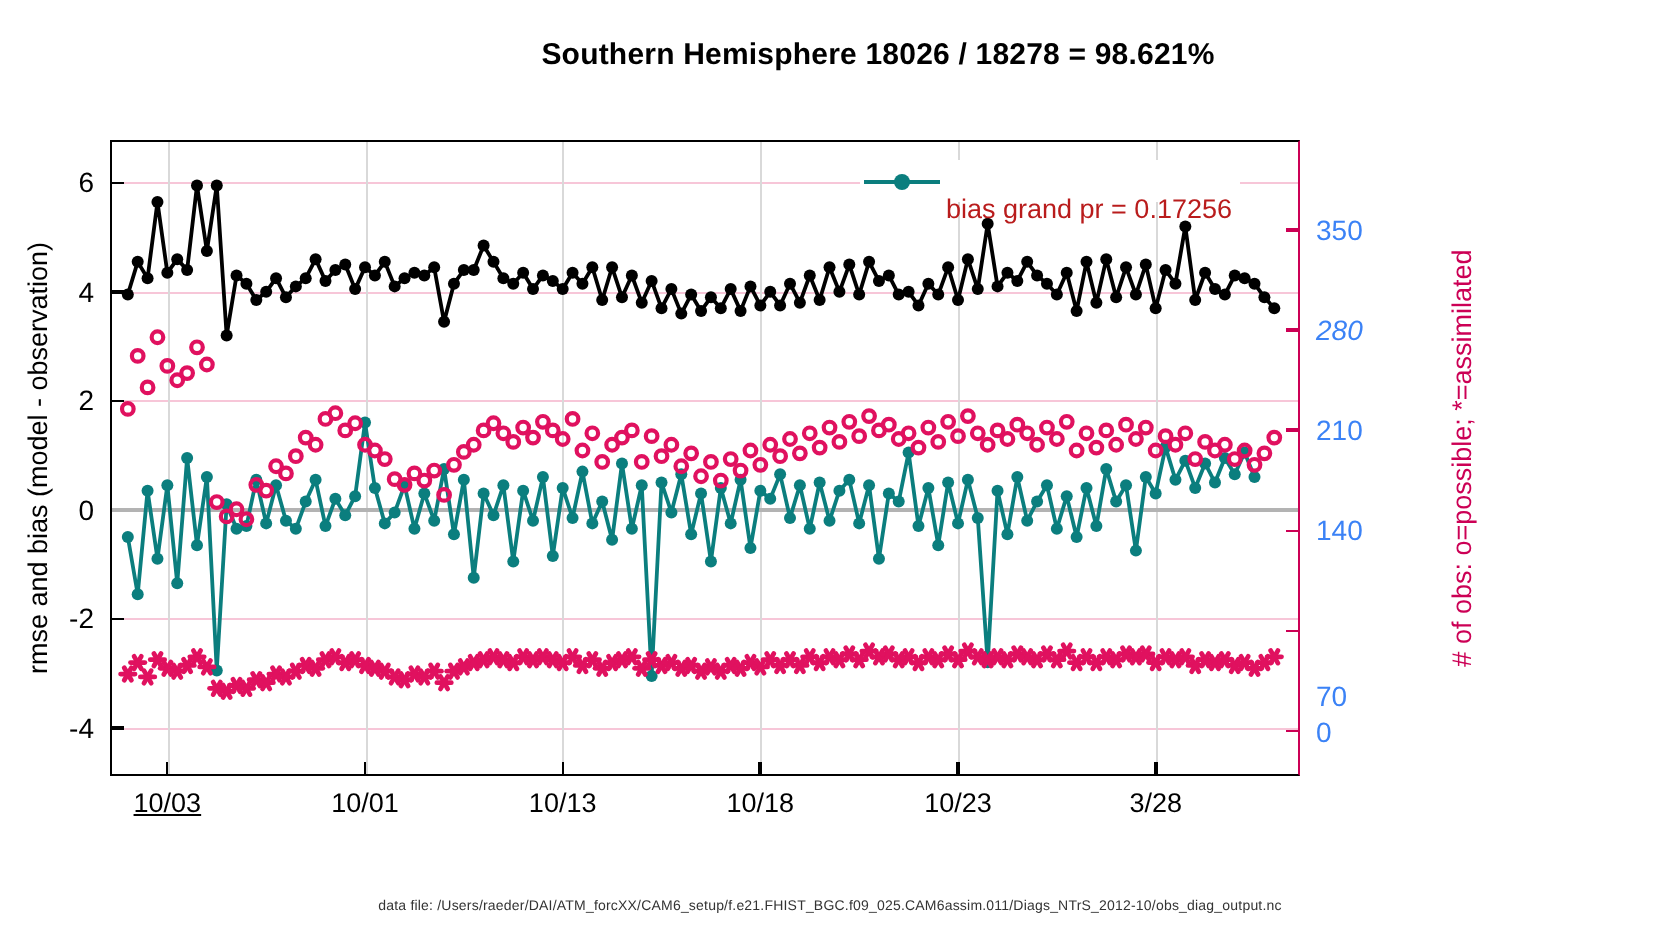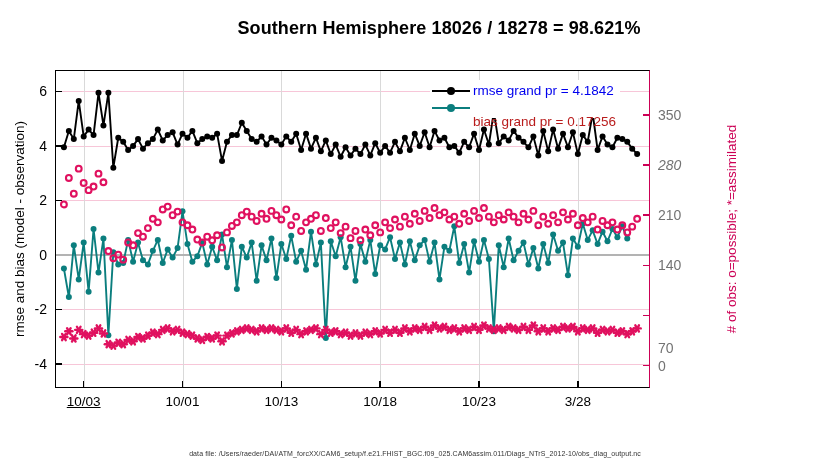--- a/index.html
+++ b/index.html
@@ -1,36 +1,36 @@
 <!DOCTYPE html>
 <html><head>
 <meta charset="utf-8">
 <style>
   html,body{margin:0;padding:0;background:#ffffff;}
   body{width:830px;height:470px;overflow:hidden;
        font-family:"Liberation Sans", sans-serif;color:#000;}
   #root{position:relative;width:830px;height:470px;}
 
   .title-block{position:absolute;left:0;top:18px;width:830px;text-align:center;}
-  .title-line{font-size:18px;font-weight:bold;line-height:20px;letter-spacing:0.1px;margin-left:48px;}
+  .title-line{font-size:15px;font-weight:bold;line-height:20px;letter-spacing:0.1px;margin-left:48px;}
 
   
   #plot{position:absolute;left:55px;top:70px;width:595px;height:318px;
         border:1.5px solid #000;box-sizing:border-box;background:#fff;}
   #plot.right-axis-crimson{border-right:1.5px solid #cc0055;}
 
   .grid-h{position:absolute;left:0;width:100%;height:1px;background:#f7c6d8;}
   .grid-v{position:absolute;top:0;height:100%;width:1px;background:#d9d9d9;}
   .zeroline{position:absolute;left:0;width:100%;height:2px;background:#b3b3b3;}
 
   
   .ytick-l{position:absolute;right:100%;margin-right:9px;transform:translateY(-50%);
            font-size:14px;color:#000;white-space:nowrap;}
   .ytick-r{position:absolute;left:100%;margin-left:9px;transform:translateY(-50%);
-           font-size:14px;color:#737373;white-space:nowrap;}
+           font-size:14px;color:#3b82f6;white-space:nowrap;}
   .tickmark-l{position:absolute;left:0;width:6px;height:1.5px;background:#000;}
   .tickmark-r{position:absolute;right:0;width:6px;height:1.5px;background:#cc0055;}
   .xtick-lab{position:absolute;top:100%;margin-top:7px;transform:translateX(-50%);
              font-size:13.5px;color:#000;white-space:nowrap;}
   .tickmark-x{position:absolute;bottom:0;width:1.5px;height:6px;background:#000;}
 
   .ylabel-left{position:absolute;left:10px;top:70px;height:318px;width:18px;}
   .ylabel-left span{display:block;position:absolute;left:50%;top:50%;
       transform:translate(-50%,-50%) rotate(-90deg);transform-origin:center center;
       white-space:nowrap;font-size:13.5px;color:#000;}
@@ -1068,27 +1068,20 @@
             <line x1="582.9399999999999" y1="254.30407725385902" x2="579.34" y2="260.539460161107" stroke="#e0115f" stroke-width="2.4" stroke-linecap="round"></line>
           </g>
         </g>
       </svg>
     </div>
 
 
   <div id="legend">
       <div class="legend-row">
         <div class="legend-sample">
-          <div class="ln" style="background: rgb(0, 0, 0);"></div>
-          <div class="dot" style="background: rgb(0, 0, 0);"></div>
-        </div>
-        <div class="legend-text" style="color: rgb(0, 0, 238);">rmse grand pr = 4.1842</div>
-      </div>
-      <div class="legend-row">
-        <div class="legend-sample">
           <div class="ln" style="background: rgb(11, 126, 126);"></div>
           <div class="dot" style="background: rgb(11, 126, 126);"></div>
         </div>
         <div class="legend-text" style="color: #b91c1c; margin-top: 28px;">bias grand pr = 0.17256</div>
       </div>
     </div>
 
   <div class="footer">data file: /Users/raeder/DAI/ATM_forcXX/CAM6_setup/f.e21.FHIST_BGC.f09_025.CAM6assim.011/Diags_NTrS_2012-10/obs_diag_output.nc</div>
 
 </div>

